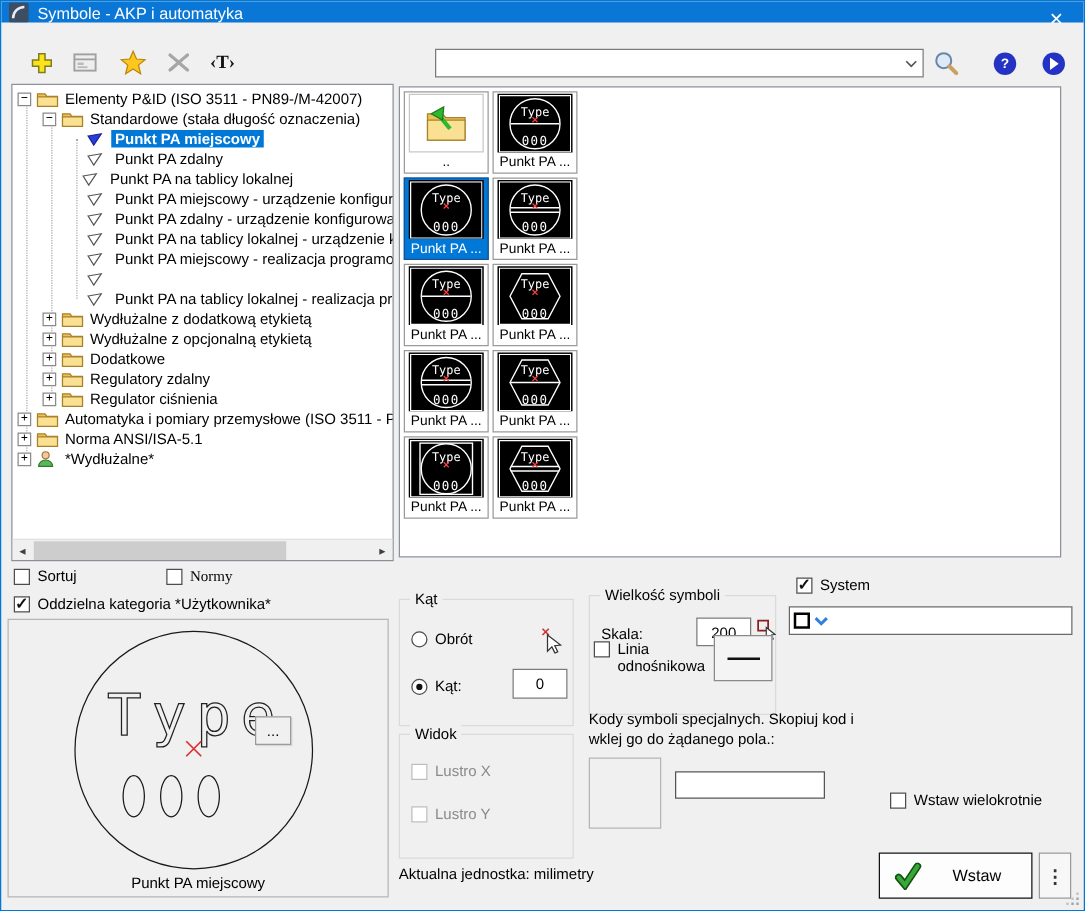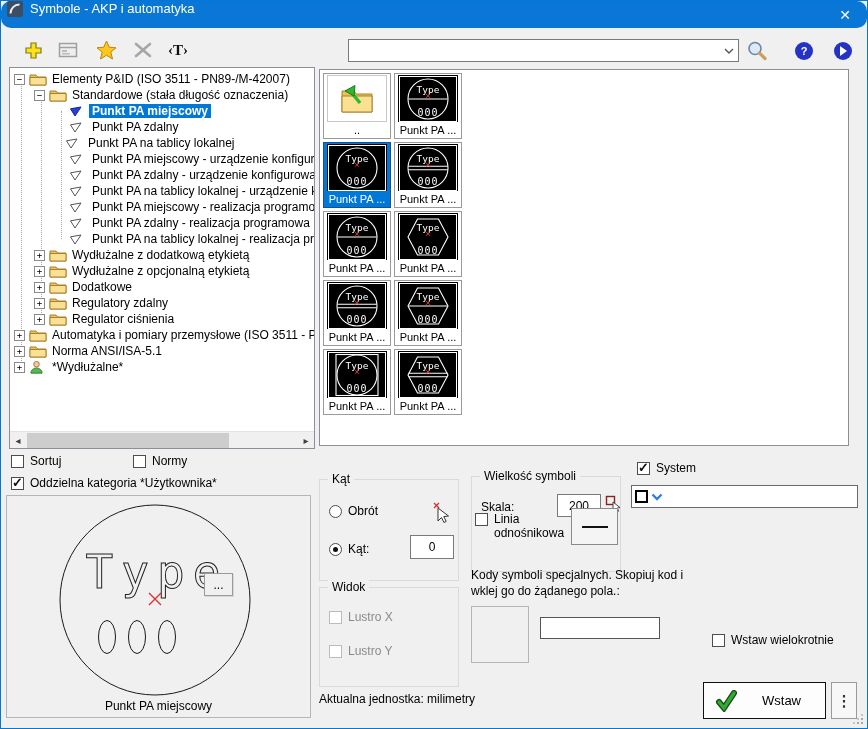--- a/index.html
+++ b/index.html
@@ -1,20 +1,20 @@
 <!DOCTYPE html>
 <html><head>
 <meta charset="utf-8">
 <style>
   html,body{margin:0;padding:0;background:#d6d6d6;}
   *{box-sizing:border-box;}
   .window{position:relative;width:868px;height:729px;background:#f0f0f0;
     border:1px solid #0078d7;font-family:"Liberation Sans",sans-serif;font-size:12px;color:#000;overflow:hidden;}
   
-  .titlebar{position:absolute;left:0;top:0;right:0;height:27px;background:#0a77d6;display:flex;align-items:flex-start;border-radius:10px;}
+  .titlebar{position:absolute;left:0;top:0;right:0;height:17px;background:#0a77d6;display:flex;align-items:flex-end;}
   .titleicon{width:16px;height:16px;margin:0 7px 0 6px;flex:none;}
   .titletext{color:#fff;font-size:13px;}
   .closebtn{position:absolute;right:0;top:0;width:44px;height:27px;color:#fff;font-size:14px;
     display:flex;align-items:center;justify-content:center;}
   
   .tbtn{position:absolute;width:28px;height:26px;display:flex;align-items:center;justify-content:center;}
   .ticonT{font-family:"Liberation Serif",serif;font-weight:bold;font-size:15px;color:#111;}
   .combo{position:absolute;left:347px;top:38px;width:391px;height:23px;border:1px solid #7a7a7a;background:#fff;display:flex;align-items:center;}
   .combo input{flex:1;border:none;outline:none;height:100%;font:12px "Liberation Sans",sans-serif;padding:0 4px;background:transparent;}
   .chev{width:18px;height:100%;display:flex;align-items:center;justify-content:center;}
@@ -228,21 +228,20 @@
           </span>
           <span class="tlabel">Punkt PA miejscowy - realizacja programowa</span>
         </div>
         <div class="trow" style="padding-left: 44px;">
           <span class="exp hidden"></span>
           <span class="ticon">
             <svg width="13" height="11" viewBox="0 0 13 11">
               <path d="M1.5 2.8 L12 1 L6 10 Z" fill="#fff" stroke="#555" stroke-width="1"></path>
             </svg>
           </span>
-          <span class="tlabel">Punkt PA zdalny - realizacja programowa</span>
         </div>
         <div class="trow" style="padding-left: 44px;">
           <span class="exp hidden"></span>
           <span class="ticon">
             <svg width="13" height="11" viewBox="0 0 13 11">
               <path d="M1.5 2.8 L12 1 L6 10 Z" fill="#fff" stroke="#555" stroke-width="1"></path>
             </svg>
           </span>
           <span class="tlabel">Punkt PA na tablicy lokalnej - realizacja progra</span>
         </div>
@@ -463,21 +462,21 @@
           </svg>
         </div>
         <div class="glabel">Punkt PA ...</div>
       </div>
     </div>
 
   <label class="crow" style="left:10px;top:453px;">
     <span class="cb"></span>
     <span>Sortuj</span>
   </label>
-  <label class="crow" style="left:132px;top:453px;">
+  <label class="crow" style="left:132px;top:453px;font-family:Liberation Serif, serif;">
     <span class="cb"></span>
     <span>Normy</span>
   </label>
   <label class="crow" style="left:10px;top:475px;">
     <span class="cb on"></span>
     <span>Oddzielna kategoria *Użytkownika*</span>
   </label>
 
   <div class="preview">
     <svg width="303" height="200" viewBox="0 0 303 200">

